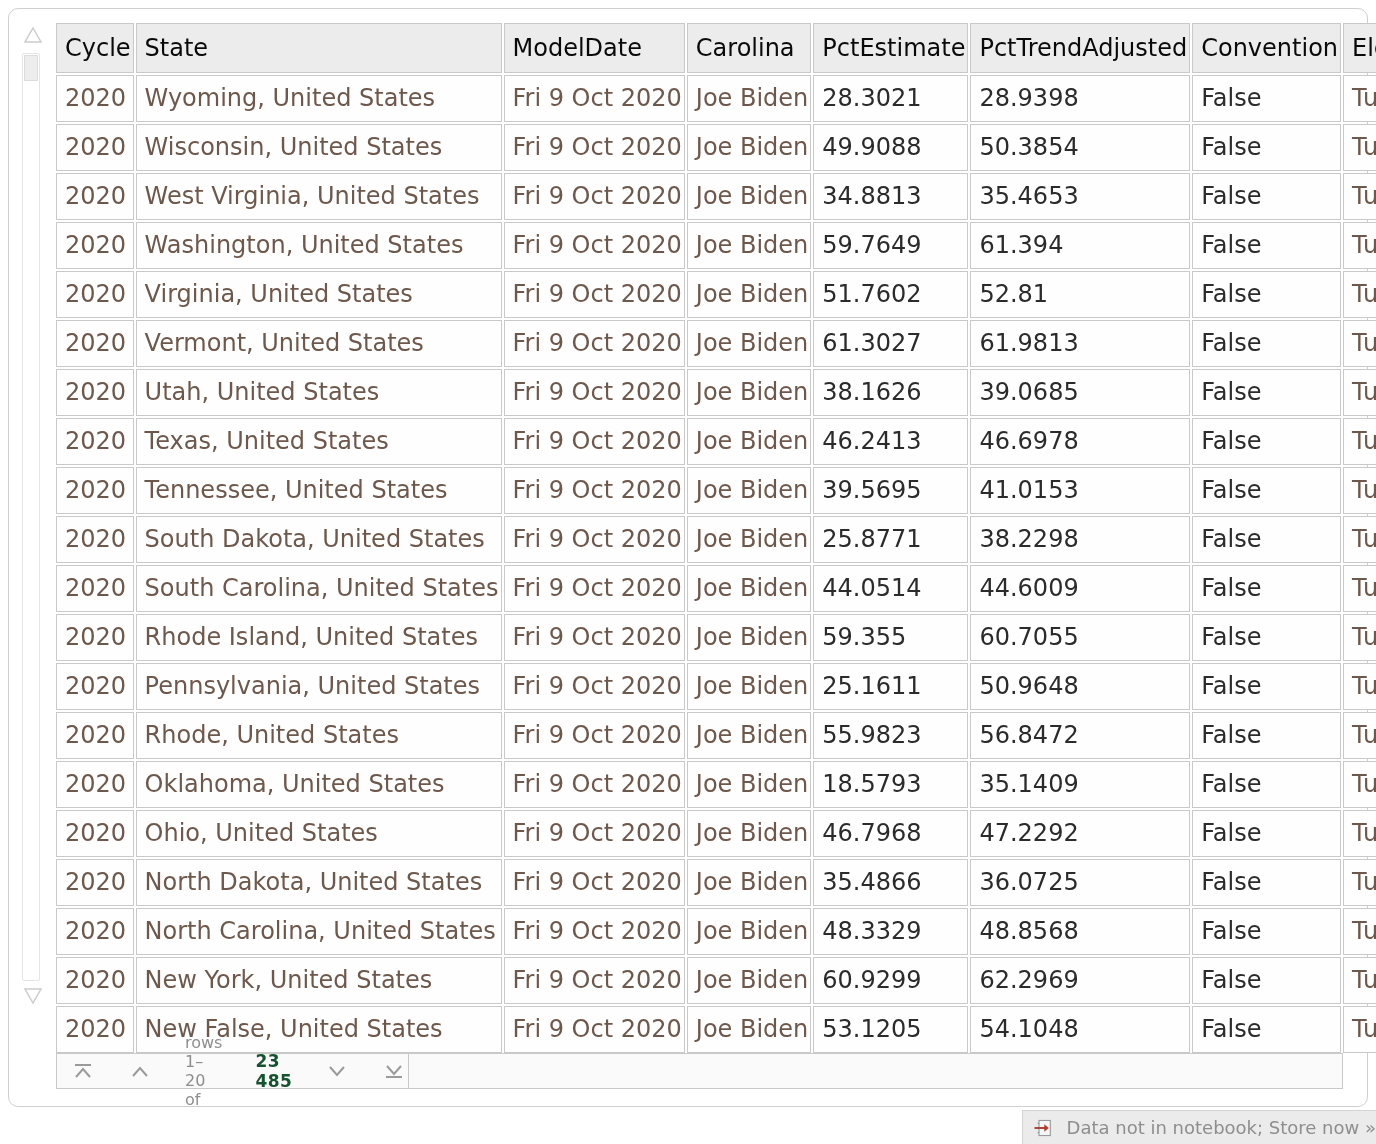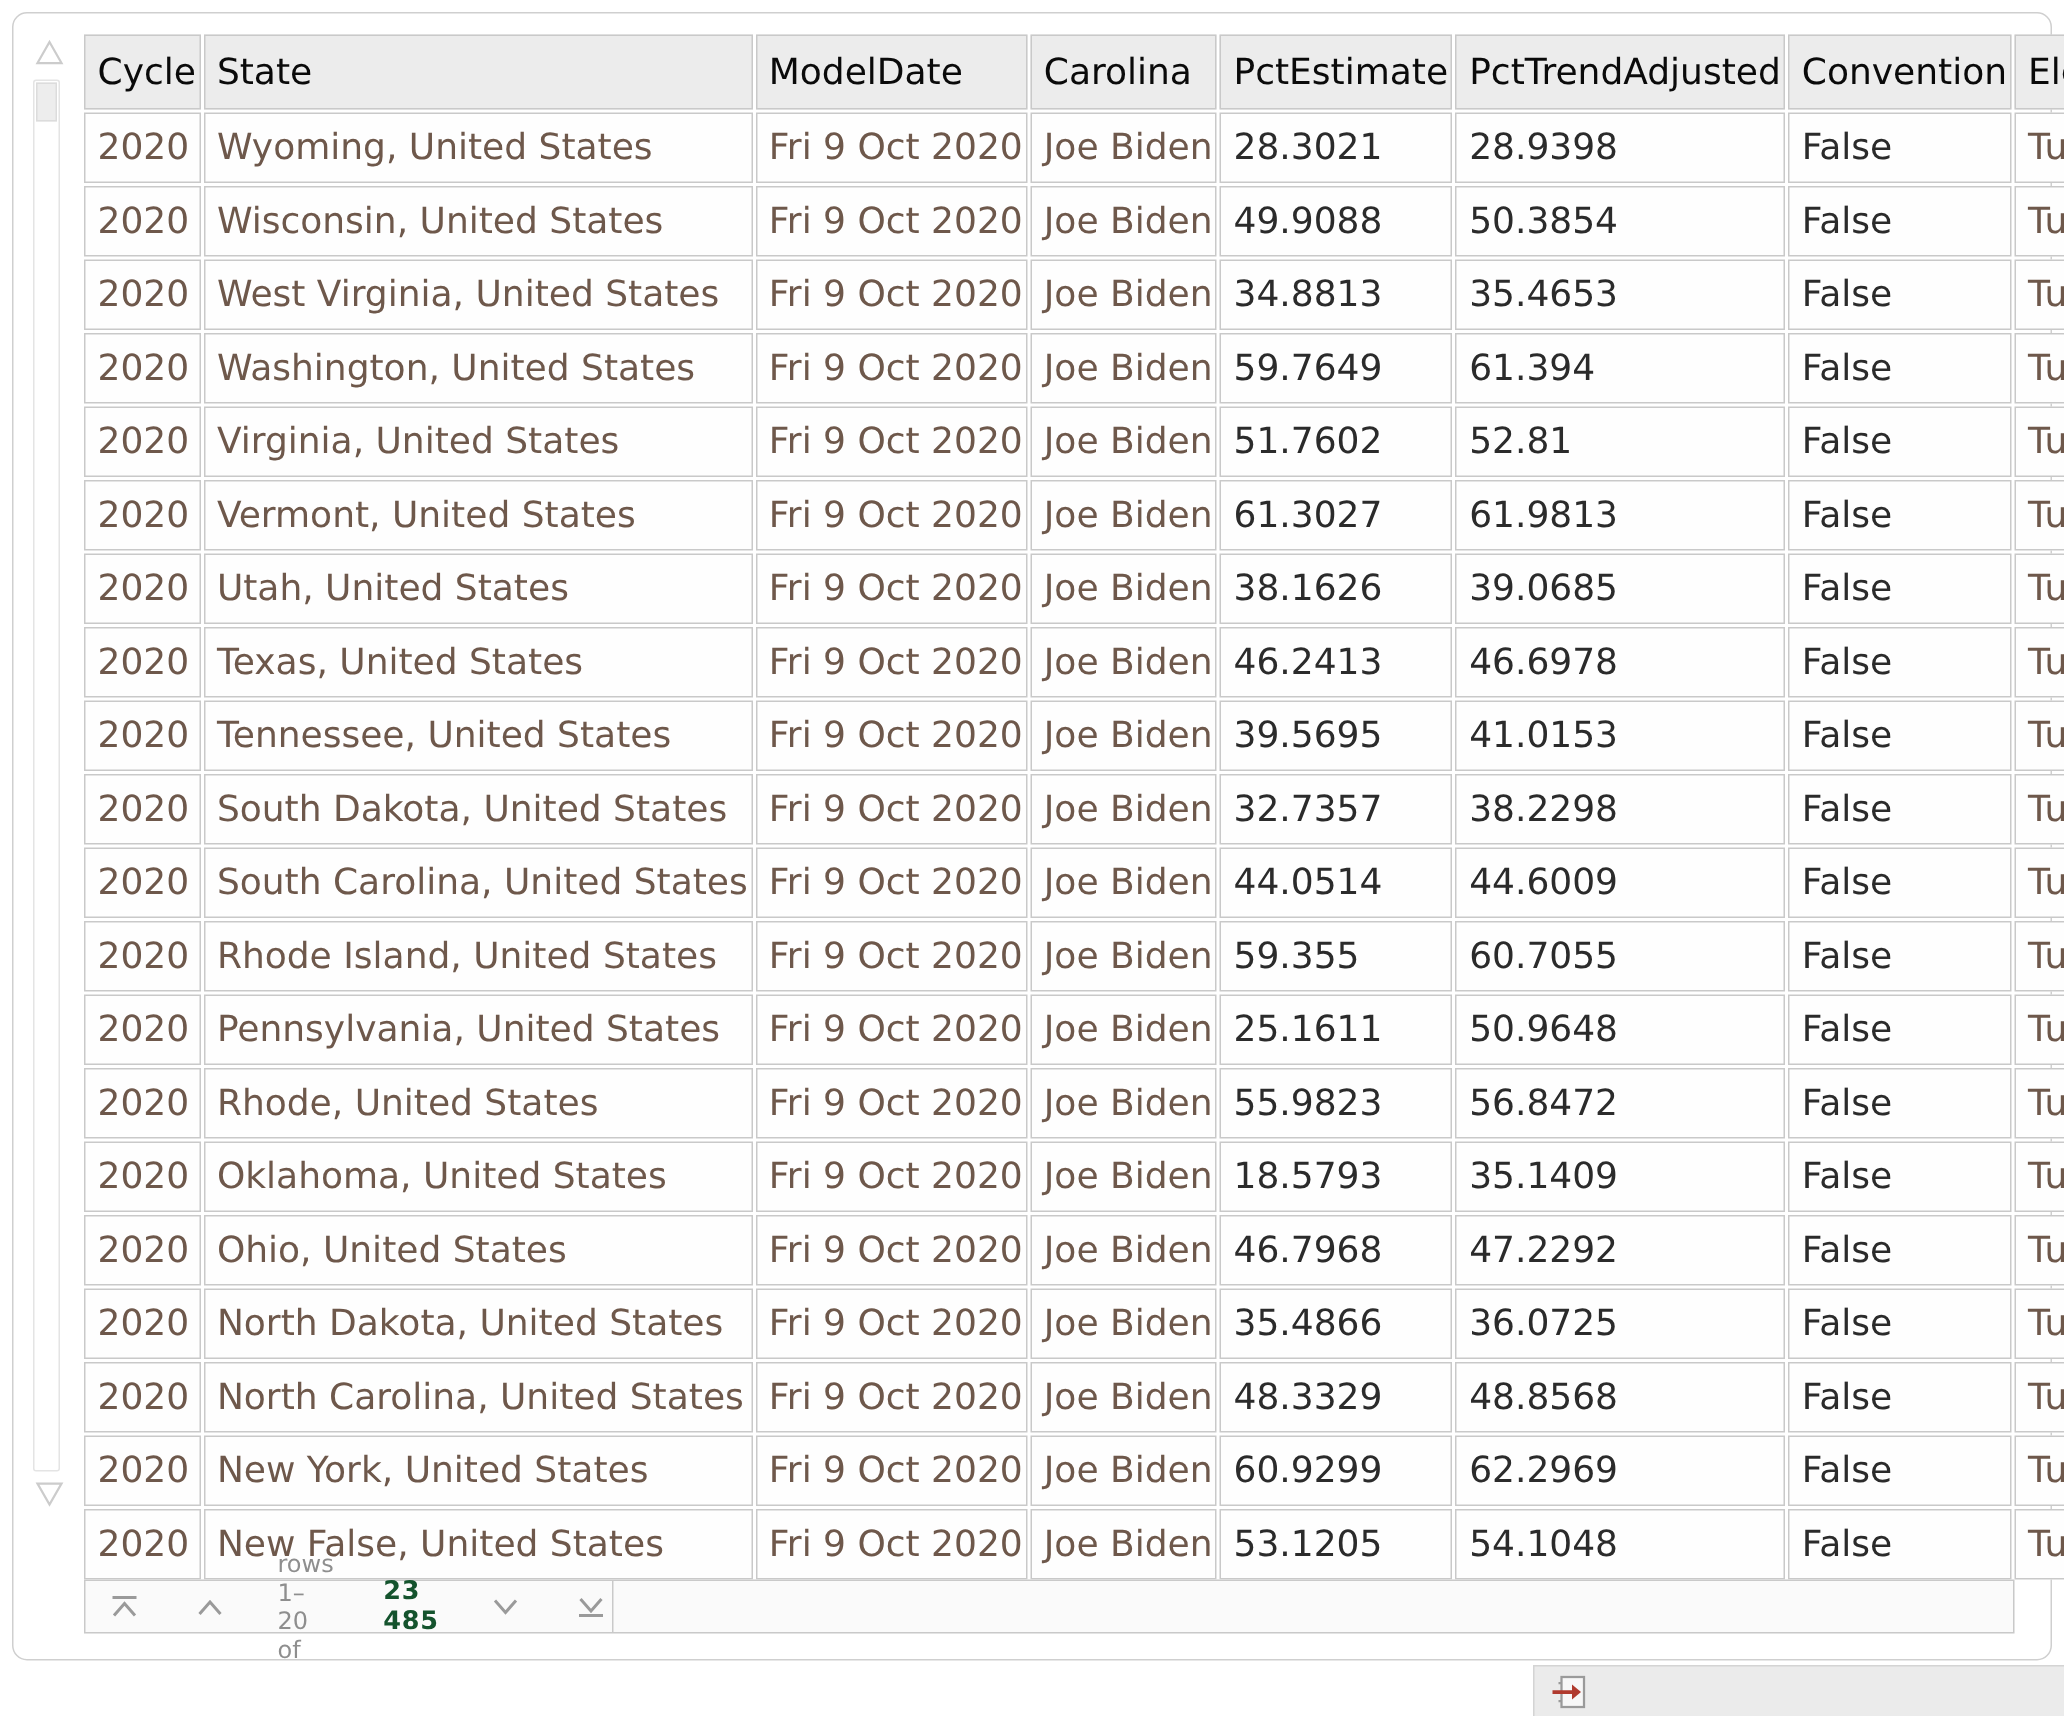--- a/index.html
+++ b/index.html
@@ -193,21 +193,21 @@
           <td class="t-num">39.5695</td>
           <td class="t-num">41.0153</td>
           <td class="t-num">False</td>
           <td class="t-str">Tue 3 Nov 2020</td>
         </tr>
         <tr>
           <td class="t-str">2020</td>
           <td class="t-str">South Dakota, United States</td>
           <td class="t-str">Fri 9 Oct 2020</td>
           <td class="t-str">Joe Biden</td>
-          <td class="t-num">32.7357</td>
+          <td class="t-num">25.8771</td>
           <td class="t-num">38.2298</td>
           <td class="t-num">False</td>
           <td class="t-str">Tue 3 Nov 2020</td>
         </tr>
         <tr>
           <td class="t-str">2020</td>
           <td class="t-str">South Carolina, United States</td>
           <td class="t-str">Fri 9 Oct 2020</td>
           <td class="t-str">Joe Biden</td>
           <td class="t-num">44.0514</td>
@@ -342,13 +342,14 @@
 
 <div class="dock">
   <svg width="26" height="26" viewBox="0 0 26 26">
     <rect x="8" y="3" width="15" height="20" fill="#f7f7f7" stroke="#9a9a9a" stroke-width="1.5"></rect>
     <line x1="8" y1="7" x2="6" y2="7" stroke="#9a9a9a" stroke-width="1.5"></line>
     <line x1="8" y1="13" x2="6" y2="13" stroke="#9a9a9a" stroke-width="1.5"></line>
     <line x1="8" y1="19" x2="6" y2="19" stroke="#9a9a9a" stroke-width="1.5"></line>
     <line x1="2" y1="13" x2="16" y2="13" stroke="#b03a2e" stroke-width="2.5"></line>
     <polygon points="15,8 21,13 15,18" fill="#b03a2e"></polygon>
   </svg>
+  <span class="dock-text">Data not in notebook; Store now »</span>
 </div>
 
 </body></html>

